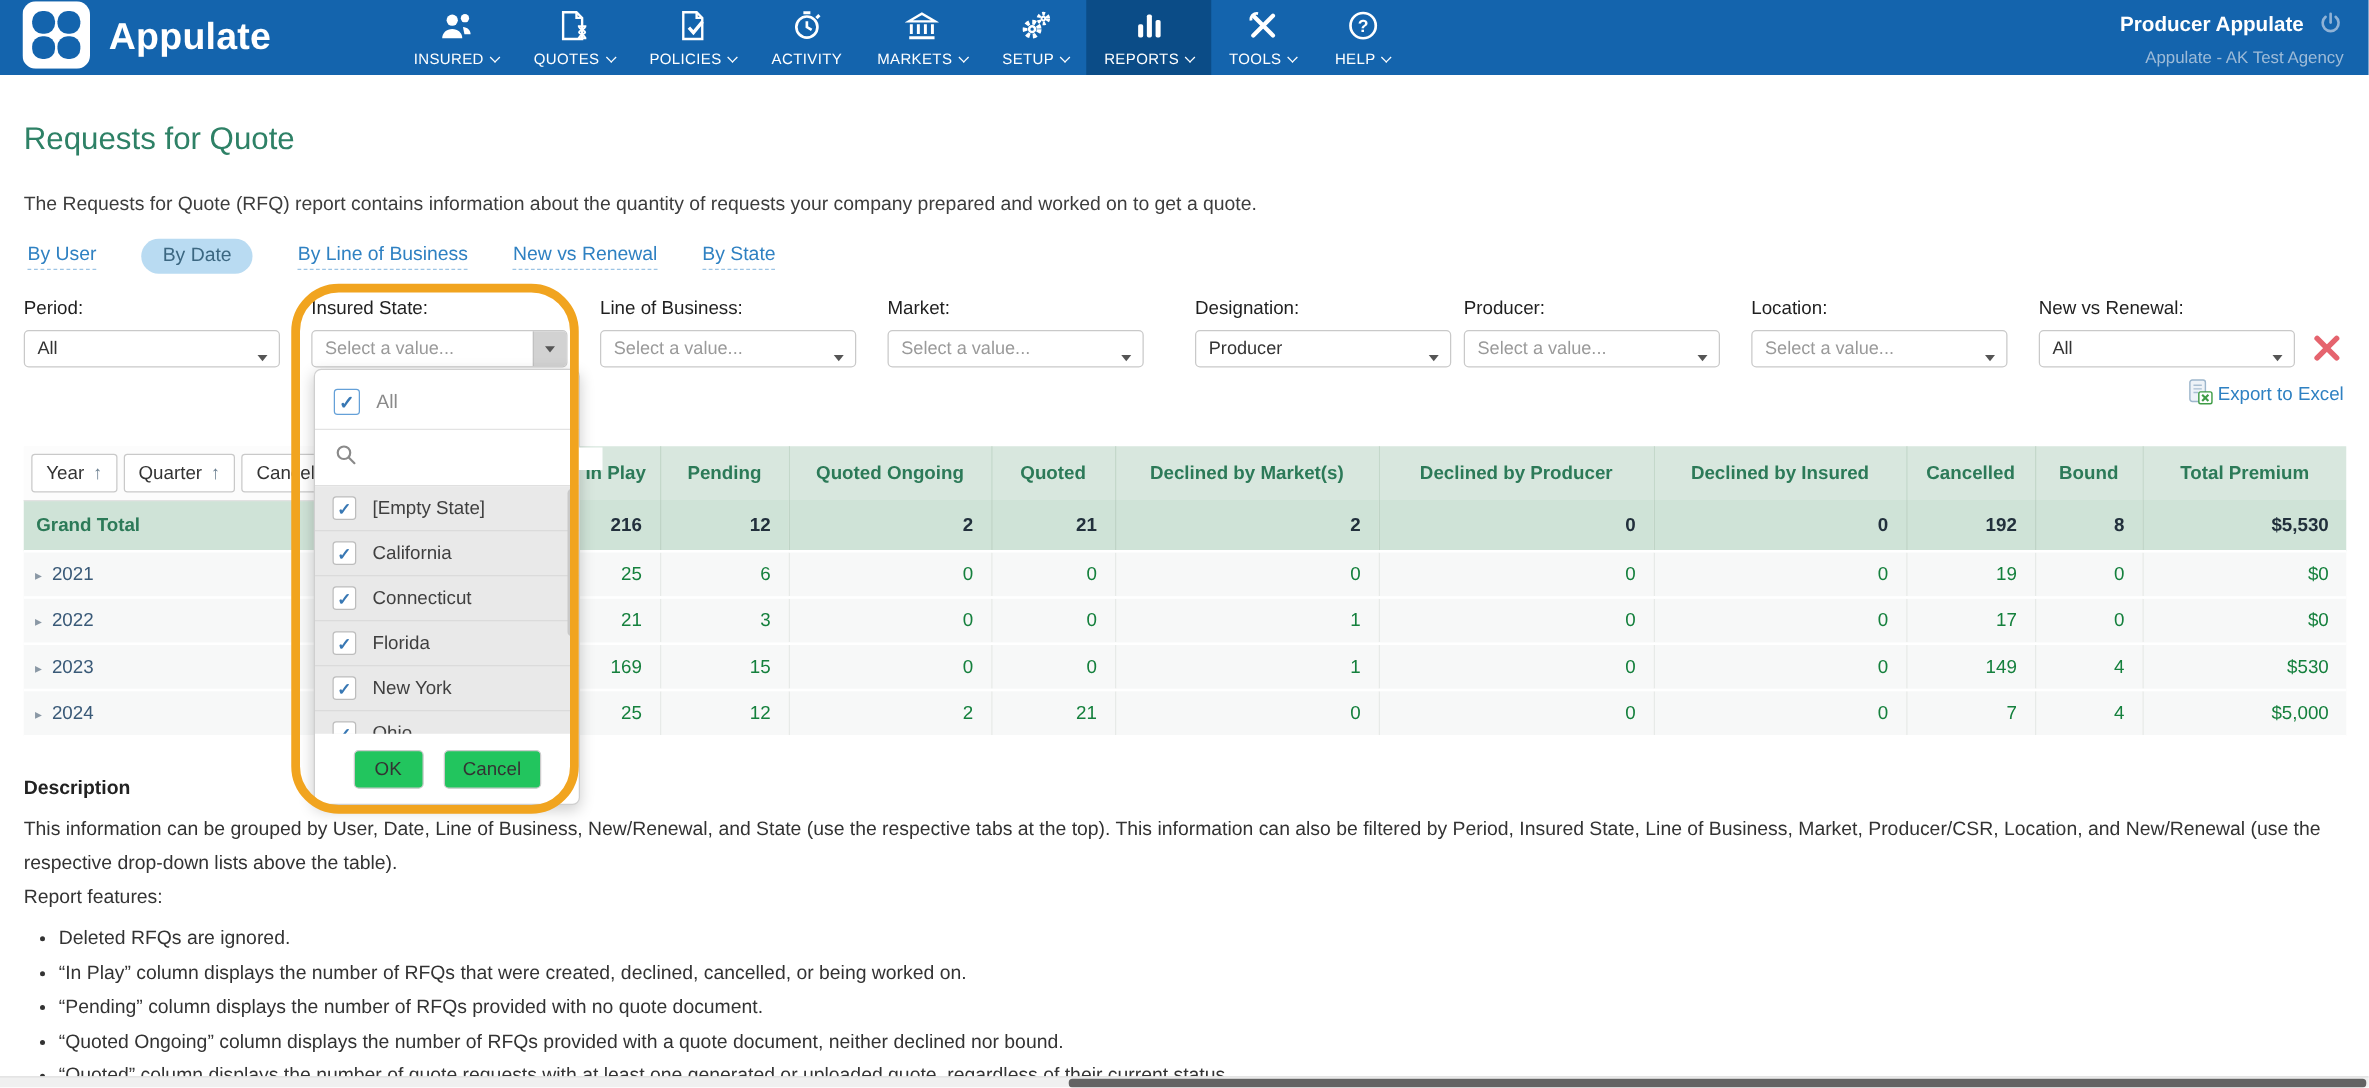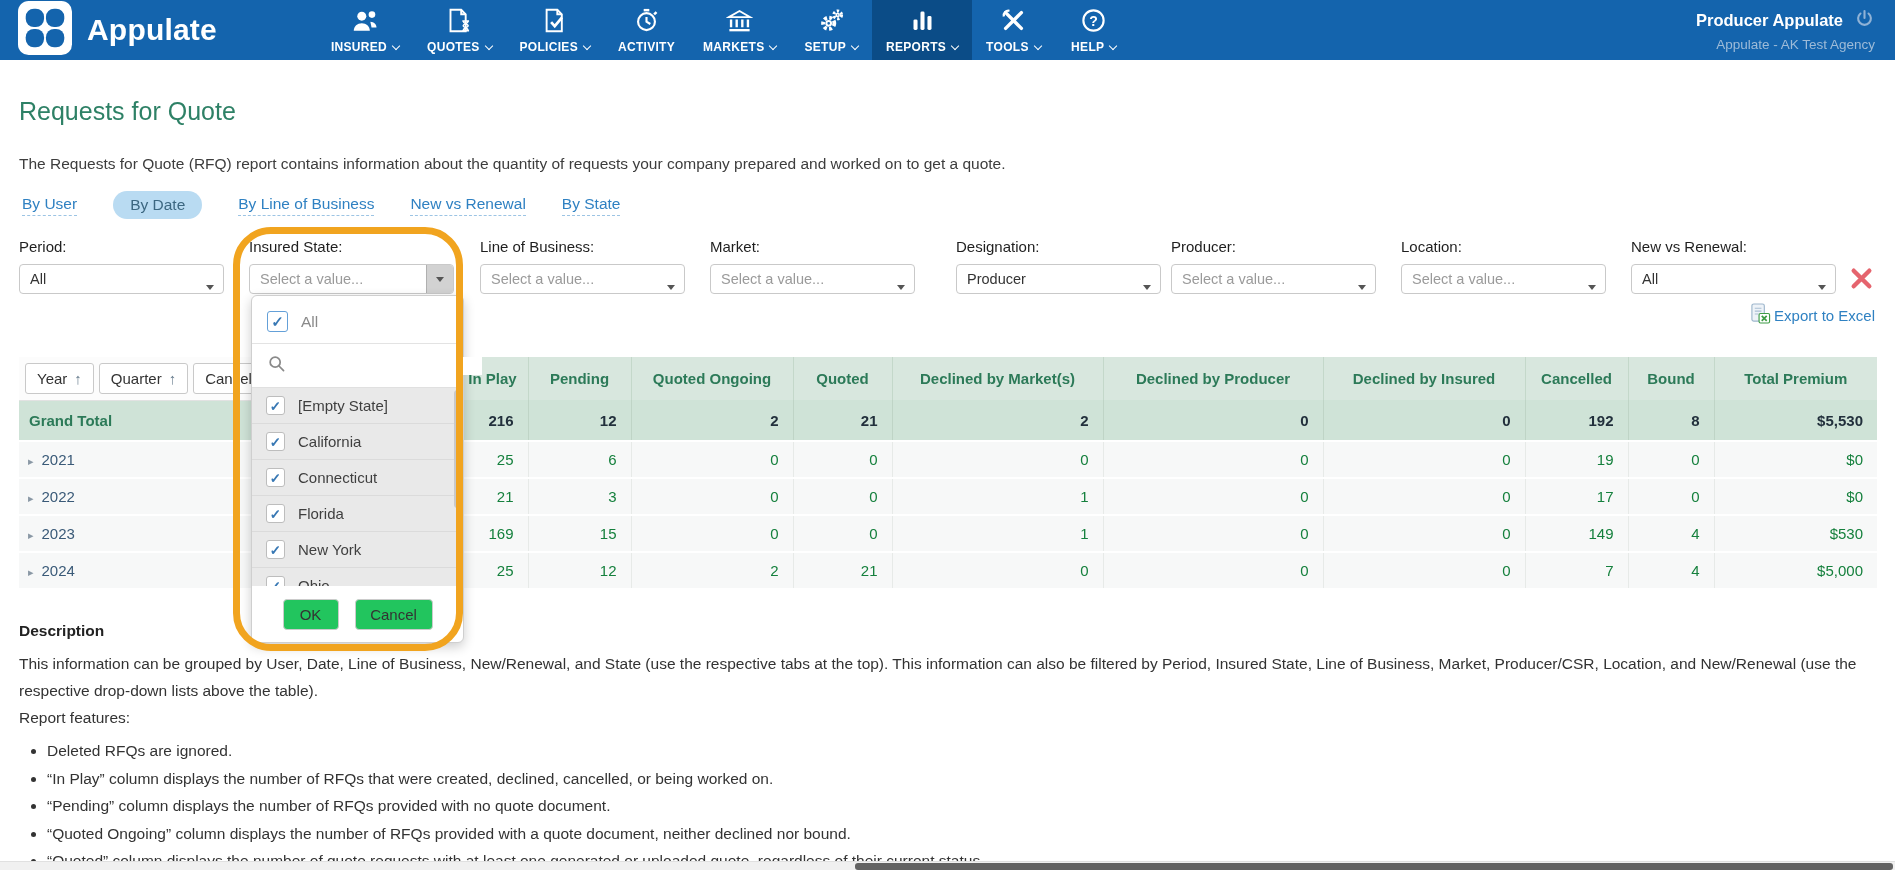--- a/index.html
+++ b/index.html
@@ -11,21 +11,21 @@
   
   .topnav { position:absolute; top:0; left:0; right:0; height:60px;
     background:var(--nav,#1464ad); display:flex; align-items:stretch; z-index:10; }
   .brand { display:flex; align-items:center; gap:15px; padding-left:18px; }
   .brand-name { color:#fff; font-size:30px; font-weight:bold; letter-spacing:.2px; }
   .nav-menu { display:flex; margin-left:100px; align-items:stretch; }
   .nav-item { display:flex; flex-direction:column; align-items:center; justify-content:center;
     padding:0 14px; min-width:78px; cursor:pointer; }
   .nav-item.active { background:var(--nav-active,#0b4c87); }
   .nav-icon { height:28px; display:flex; align-items:flex-end; }
-  .nav-label { color:#fff; font-size:12px; font-weight:bold; margin-top:6px;
+  .nav-label { color:#fff; font-size:12px; font-weight:normal; margin-top:6px;
     display:flex; align-items:center; letter-spacing:.3px; }
   .chev { width:6px; height:6px; border-right:1.7px solid #fff; border-bottom:1.7px solid #fff;
     transform:rotate(45deg); display:inline-block; margin-left:6px; margin-bottom:3px; }
   .user-box { margin-left:auto; padding-right:20px; display:flex; flex-direction:column;
     justify-content:center; align-items:flex-end; }
   .user-row { display:flex; align-items:center; gap:11px; }
   .user-name { color:#fff; font-weight:bold; font-size:16.5px; }
   .agency { color:#9dbbd8; font-size:13.5px; margin-top:4px; }
   
   .page-title { position:absolute; left:19px; top:97px; font-size:25px; color:var(--title,#2e8166); }

